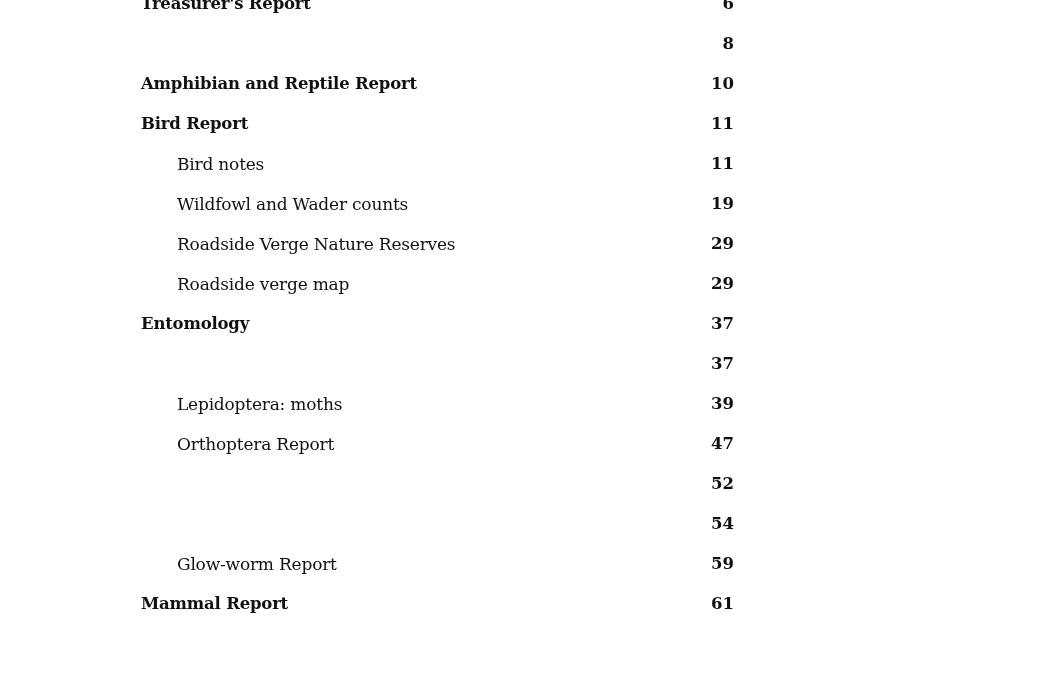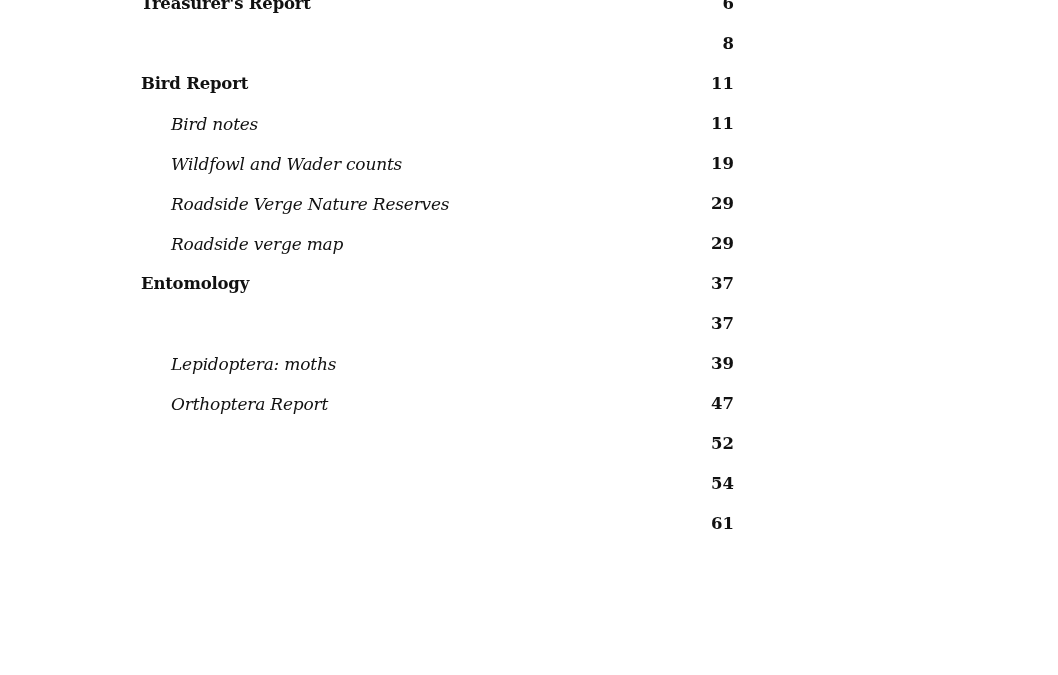--- a/index.html
+++ b/index.html
@@ -36,23 +36,22 @@
       font-size: 17px;
       line-height: 20px;
       white-space: nowrap;
       letter-spacing: -0.2px;
     }
     .toc-row.main .toc-title {
       font-weight: bold;
       font-size: 16.5px;
     }
     .toc-row.sub .toc-title {
-      left: 171px;
+      left: 177px;
       font-weight: normal;
-      font-style: italic;
     }
     .toc-page {
       position: absolute;
       left: 680px;
       width: 54px;
       top: 10px;
       text-align: right;
       font-size: 16.5px;
       line-height: 20px;
       font-weight: bold;
@@ -66,20 +65,24 @@
 
     <div class="toc-row main">
       <span class="toc-title">Treasurer's Report</span>
       <span class="toc-page">6</span>
     </div>
 
     <div class="toc-row main">
       <span class="toc-page">8</span>
     </div>
 
+    <div class="toc-row main">
+      <span class="toc-title">Amphibian and Reptile Report</span>
+      <span class="toc-page">10</span>
+    </div>
 
     <div class="toc-row main">
       <span class="toc-title">Bird Report</span>
       <span class="toc-page">11</span>
     </div>
 
     <div class="toc-row sub">
       <span class="toc-title">Bird notes</span>
       <span class="toc-page">11</span>
     </div>
@@ -120,19 +123,24 @@
     </div>
 
     <div class="toc-row sub">
       <span class="toc-page">52</span>
     </div>
 
     <div class="toc-row sub">
       <span class="toc-page">54</span>
     </div>
 
+    <div class="toc-row sub">
+      <span class="toc-title">Glow-worm Report</span>
+      <span class="toc-page">59</span>
+    </div>
 
     <div class="toc-row main">
+      <span class="toc-title">Mammal Report</span>
       <span class="toc-page">61</span>
     </div>
 
   </div>
 </div>
 
 </body></html>

